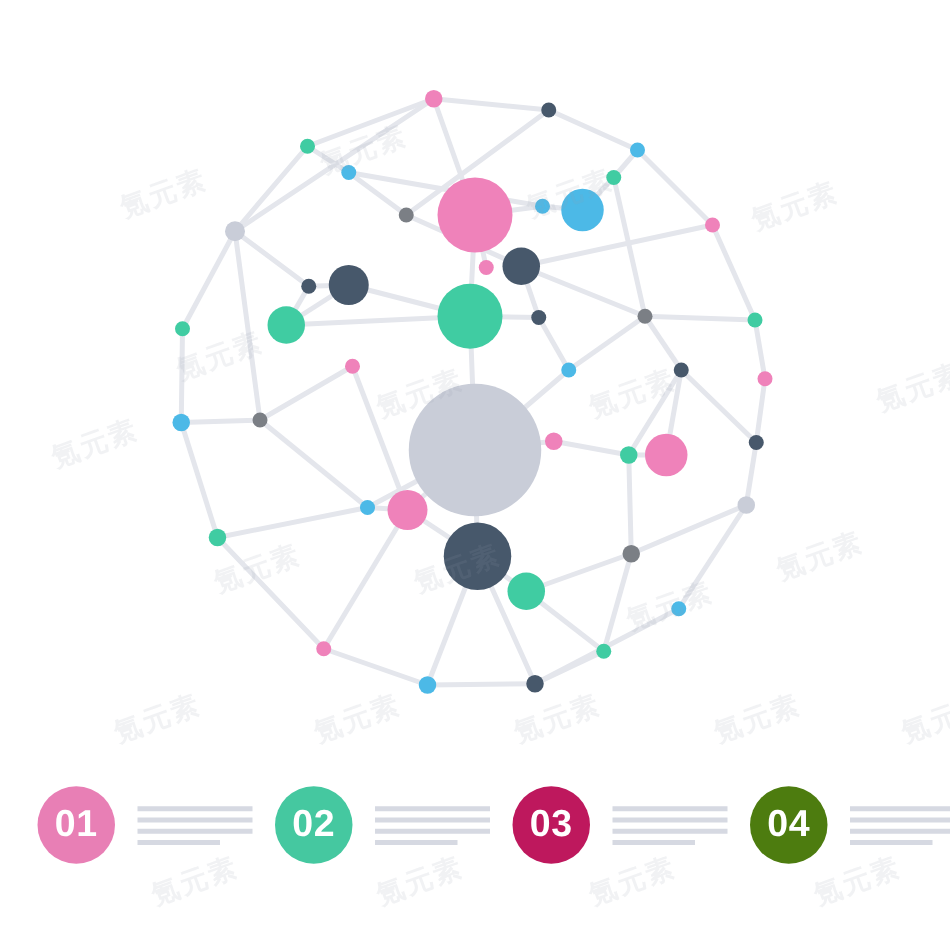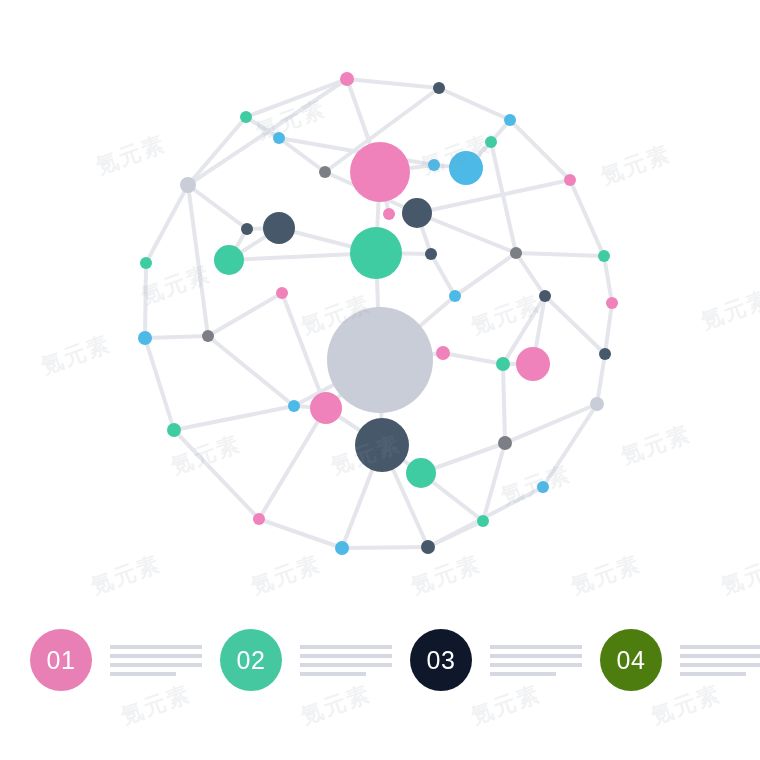--- a/index.html
+++ b/index.html
@@ -46,22 +46,22 @@
     flex: 0 0 auto;
   }
   .badge {
     width: 62px;
     height: 62px;
     border-radius: 50%;
     display: flex;
     align-items: center;
     justify-content: center;
     color: #ffffff;
-    font-size: 25px;
-    font-weight: 400;
+    font-size: 30px;
+    font-weight: 700;
     letter-spacing: 0.5px;
     font-family: "Liberation Sans", sans-serif;
     flex: 0 0 auto;
     user-select: none;
   }
   .lines {
     display: flex;
     flex-direction: column;
     justify-content: center;
     margin-left: 18px;
@@ -243,21 +243,21 @@
       <div class="legend-item">
         <div class="badge" style="background: rgb(69, 200, 160);">02</div>
         <div class="lines">
           <div class="ln" style="background: rgb(214, 217, 226);"></div>
           <div class="ln" style="background: rgb(214, 217, 226);"></div>
           <div class="ln" style="background: rgb(214, 217, 226);"></div>
           <div class="ln short" style="background: rgb(214, 217, 226);"></div>
         </div>
       </div>
       <div class="legend-item">
-        <div class="badge" style="background: #0f172a;">03</div>
+        <div class="badge" style="background: #be185d;">03</div>
         <div class="lines">
           <div class="ln" style="background: rgb(214, 217, 226);"></div>
           <div class="ln" style="background: rgb(214, 217, 226);"></div>
           <div class="ln" style="background: rgb(214, 217, 226);"></div>
           <div class="ln short" style="background: rgb(214, 217, 226);"></div>
         </div>
       </div>
       <div class="legend-item">
         <div class="badge" style="background: #4d7c0f;">04</div>
         <div class="lines">

